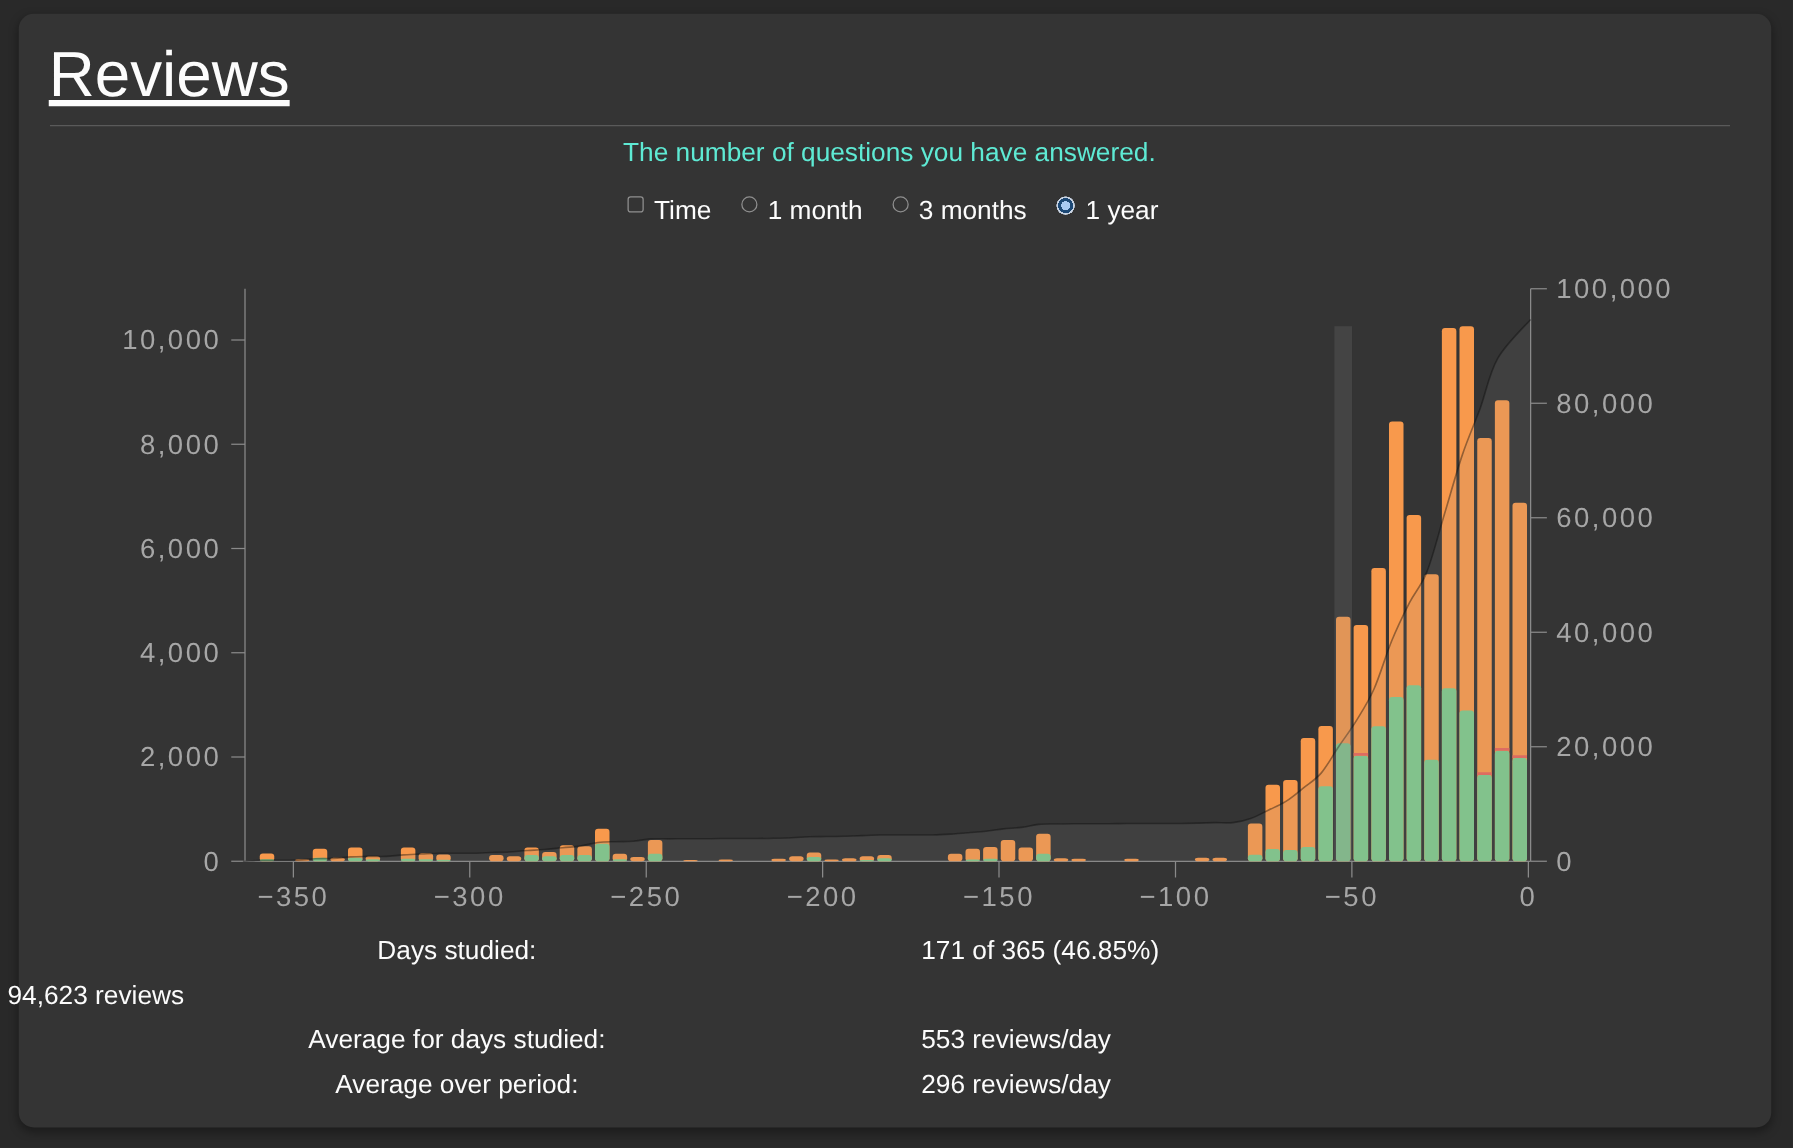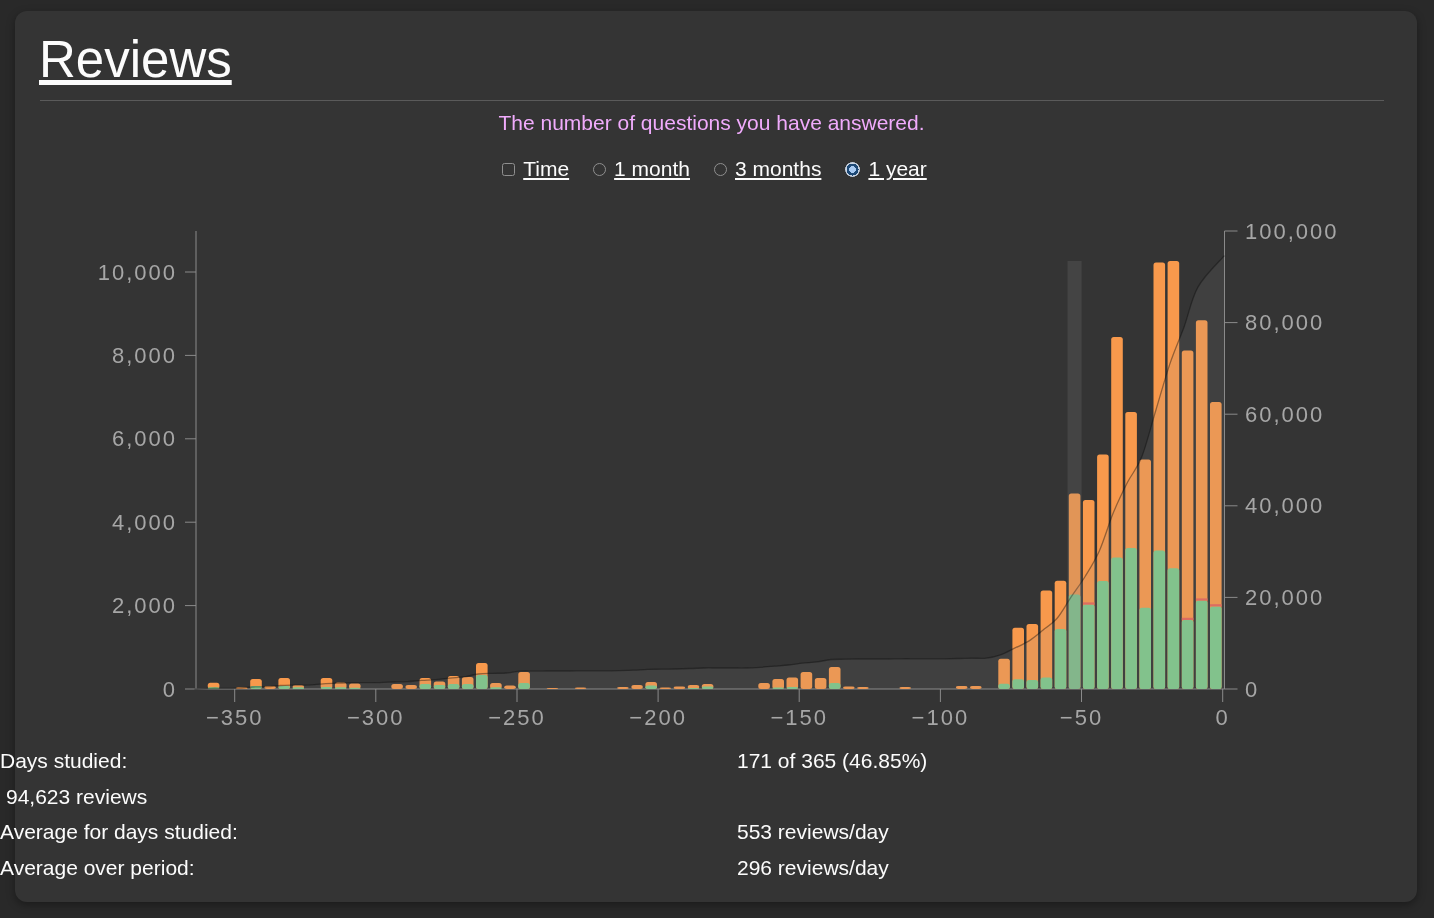--- a/index.html
+++ b/index.html
@@ -1,31 +1,31 @@
 <!DOCTYPE html>
 <html><head>
 <meta charset="utf-8">
 <style>
 * { margin:0; padding:0; box-sizing:border-box; }
 html,body { width:1434px; height:918px; background:#292929; font-family:"Liberation Sans", sans-serif; }
 .card { position:absolute; left:15px; top:11px; width:1402px; height:891px; background:#343434;
   border-radius:12px; box-shadow:0 3px 8px rgba(0,0,0,0.35); }
 .title { position:absolute; left:39px; top:30px; font-size:51px; color:#fcfcfc;text-decoration:underline; }
 .hr { position:absolute; left:40px; top:100px; width:1344px; height:1px; background:#5a5a5a; }
-.subtitle { position:absolute; left:0; top:111px; width:1423px; text-align:center; font-size:21px; color:#f0abfc; }
+.subtitle { position:absolute; left:0; top:111px; width:1423px; text-align:center; font-size:21px; color:#5eead4; }
 .controls { position:absolute; left:0; top:157px; width:1429px; display:flex; justify-content:center; align-items:center; gap:24px; font-size:21px; color:#fcfcfc; }
-.citem { display:flex; align-items:center; gap:8px;text-decoration:underline; }
+.citem { display:flex; align-items:flex-start; gap:8px; }
 .cb { width:13px; height:13px; border:1.6px solid #8f8f8f; border-radius:2.5px; }
 .rb { width:13px; height:13px; border:1.6px solid #8f8f8f; border-radius:50%; }
 .rbsel { width:15px; height:15px; border-radius:50%;
   background: radial-gradient(circle at 50% 50%, #a9cbf3 0 3.6px, #1d4976 3.6px 6px, #c9d4e3 6px 7.4px, rgba(0,0,0,0) 7.4px); }
 .tick { font-size:22px; fill:#a6a6a6; letter-spacing:2px; }
 .stats { position:absolute; top:743px; left:0; width:1434px; font-size:21px; color:#fcfcfc; }
 .srow { display:flex; height:35.7px; align-items:center; }
-.sl { width:731px; text-align:left; }
+.sl { width:731px; text-align:center; }
 .sv { margin-left:6px; text-align:left; }
 </style>
 </head>
 <body>
 <div class="card"></div>
 <div class="title">Reviews</div>
 <div class="hr"></div>
 <div class="subtitle">The number of questions you have answered.</div>
 <div class="controls">
   <span class="citem">

